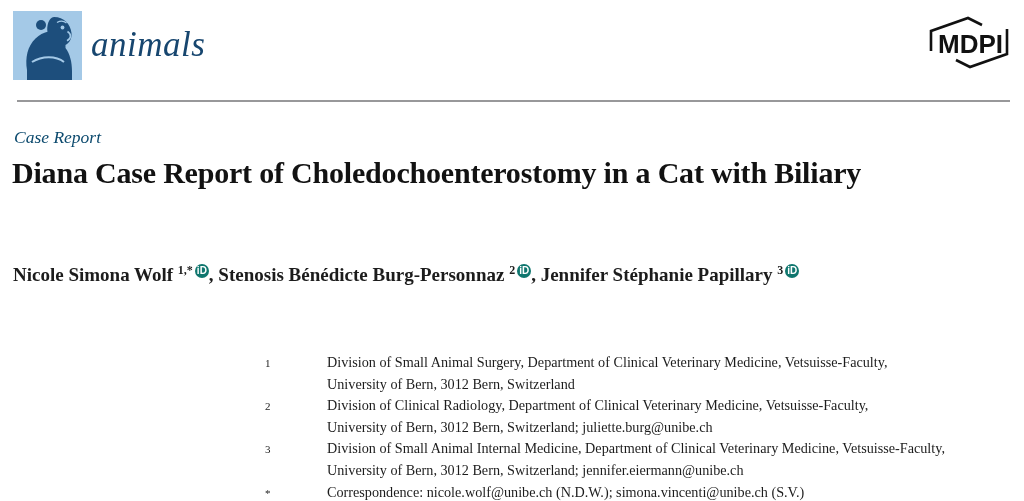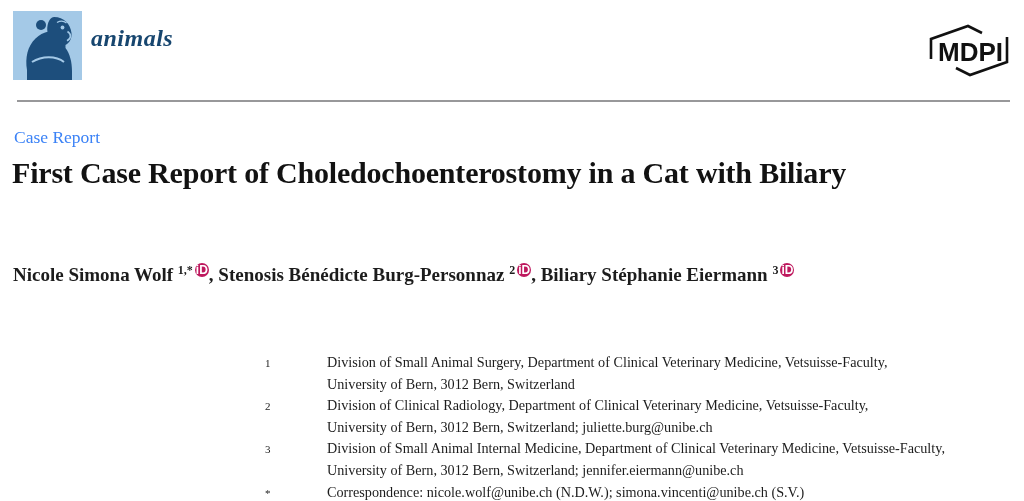--- a/index.html
+++ b/index.html
@@ -2,40 +2,40 @@
 <html><head>
 <meta charset="utf-8">
 <style>
   html,body { margin:0; padding:0; background:#e9e9e9; }
   .page {
     position:relative; width:1024px; height:501px; background:#ffffff;
     overflow:hidden; font-family:"Liberation Serif", serif; color:#1f1f1f;
   }
   .logo-box { position:absolute; left:13px; top:11px; width:69px; height:69px; }
   .journal-name {
-    position:absolute; left:91px; top:25px; font-size:24px; font-weight:bold;
+    position:absolute; left:91px; top:25px; font-size:35px; font-weight:normal;
     font-style:italic; color:#17466f; letter-spacing:0.5px;
   }
-  .mdpi-logo { position:absolute; left:926px; top:16px; }
+  .mdpi-logo { position:absolute; left:926px; top:8px; }
   .header-rule { position:absolute; left:17px; top:100px; width:993px; height:2px; background:#98989a; }
   .case-report {
-    position:absolute; left:14px; top:127px; font-size:17.5px; color:#3b82f6;
+    position:absolute; left:14px; top:127px; font-style:italic; font-size:17.5px; color:#0c4a6e;
   }
   .title {
     position:absolute; left:12px; top:154px; width:1005px; font-size:30px; font-weight:bold;
     line-height:37px; color:#121212; letter-spacing:-0.2px;
   }
   .author-block {
     position:absolute; left:13px; top:255px; font-size:19px; font-weight:bold; color:#1c1c1c;
   }
   .author-block > div { line-height:30px; }
   .author-block sup { font-size:12px; font-weight:bold; }
   .orcid {
-    display:inline-block; width:14px; height:14px; border-radius:50%; background:#be185d;
-    color:#ffffff; font-family:"Liberation Sans", sans-serif; font-size:12px; font-weight:bold;
+    display:inline-block; width:14px; height:14px; border-radius:50%; background:#0f766e;
+    color:#ffffff; font-family:"Liberation Sans", sans-serif; font-size:10px; font-weight:bold;
     font-style:normal; text-align:center; line-height:14px; vertical-align:super; margin-left:2px;
   }
   .affiliations {
     position:absolute; left:265px; top:352px; width:745px; font-size:14.2px;
     line-height:21.6px; color:#1c1c1c;
   }
   .aff-row { display:flex; }
   .aff-marker { width:26px; flex:0 0 26px; font-size:11px; padding-top:1px; }
   .aff-text { flex:1;margin-left:36px; }
 </style>
@@ -68,25 +68,25 @@
       <polyline points="81,21 81,46 44,59 30,52" fill="none" stroke="#111111" stroke-width="2.6"></polyline>
       <text x="12" y="45" font-size="26" font-weight="bold" font-family="Liberation Sans, sans-serif" fill="#111111">MDPI</text>
     </svg>
   </div>
 
   <div class="header-rule"></div>
 
   <div class="case-report">Case Report</div>
 
   <div class="title">
-    <div>First Case Report of Choledochoenterostomy in a Cat with Biliary</div>
+    <div>Diana Case Report of Choledochoenterostomy in a Cat with Biliary</div>
   </div>
 
   <div class="author-block">
-      <div><span>Nicole Simona Wolf </span><sup>1,*</sup><span class="orcid">iD</span><span>, </span><span>Stenosis Bénédicte Burg-Personnaz </span><sup>2</sup><span class="orcid">iD</span><span>, </span><span>Biliary Stéphanie Eiermann </span><sup>3</sup><span class="orcid">iD</span></div>
+      <div><span>Nicole Simona Wolf </span><sup>1,*</sup><span class="orcid">iD</span><span>, </span><span>Stenosis Bénédicte Burg-Personnaz </span><sup>2</sup><span class="orcid">iD</span><span>, </span><span>Jennifer Stéphanie Papillary </span><sup>3</sup><span class="orcid">iD</span></div>
     </div>
 
   <div class="affiliations">
       <div class="aff-row">
         <span class="aff-marker">1</span>
         <span class="aff-text">Division of Small Animal Surgery, Department of Clinical Veterinary Medicine, Vetsuisse-Faculty,<br>University of Bern, 3012 Bern, Switzerland</span>
       </div>
       <div class="aff-row">
         <span class="aff-marker">2</span>
         <span class="aff-text">Division of Clinical Radiology, Department of Clinical Veterinary Medicine, Vetsuisse-Faculty,<br>University of Bern, 3012 Bern, Switzerland; juliette.burg@unibe.ch</span>

